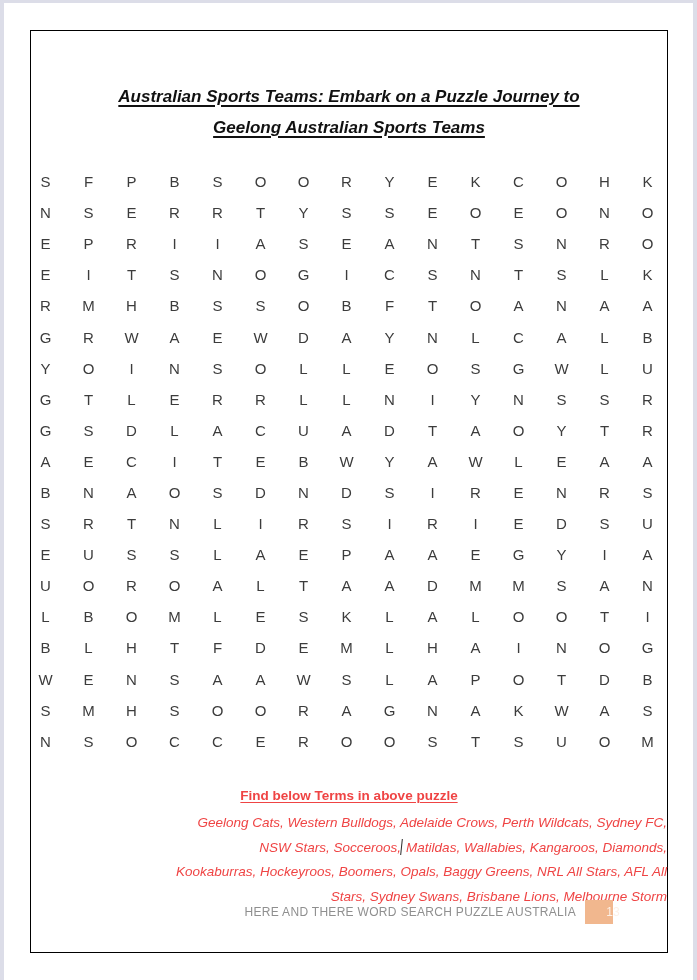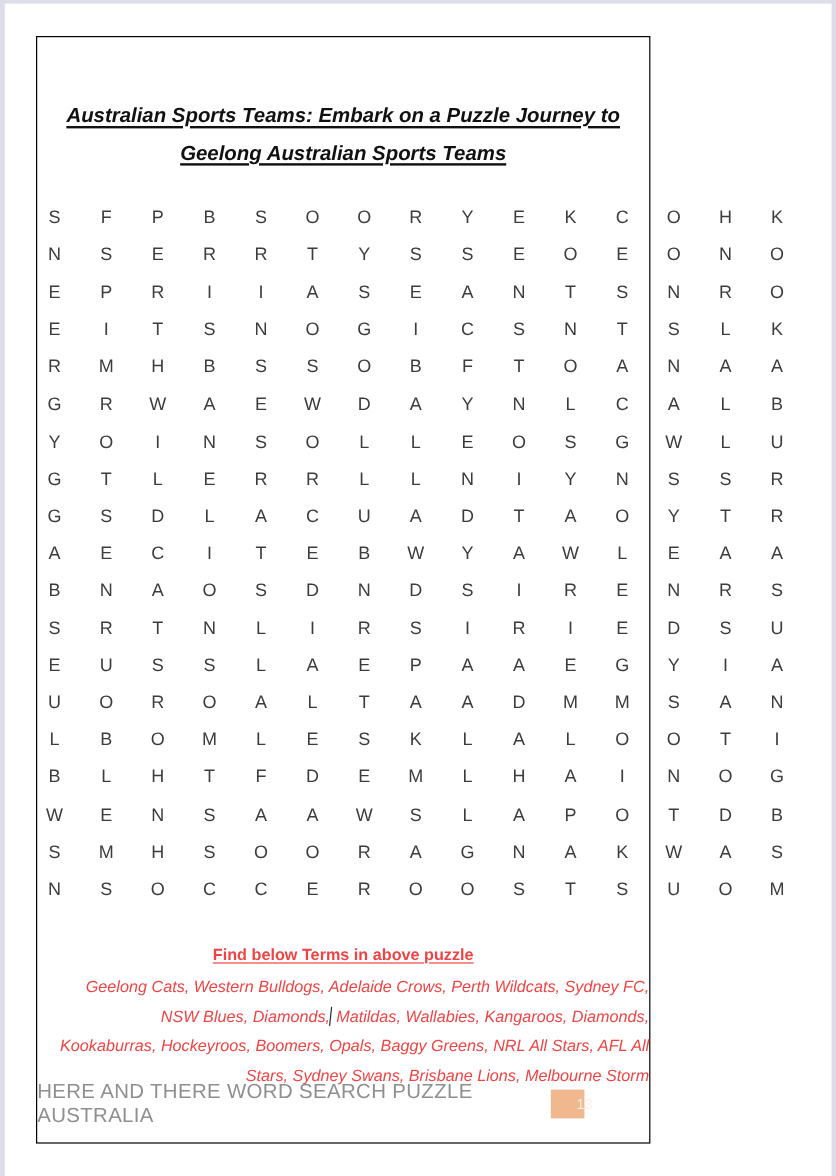--- a/index.html
+++ b/index.html
@@ -11,21 +11,21 @@
     overflow:hidden;
   }
   .edge { position:absolute; background:#dcdde8; }
   .edge-left  { left:0; top:0; width:4px; height:980px; }
   .edge-top   { left:0; top:0; width:697px; height:3px; }
   .edge-right { right:0; top:0; width:4px; height:980px; }
 
   .page-frame {
     position:absolute;
     left:30px; top:30px;
-    width:512px; height:923px;
+    width:638px; height:923px;
     border:1.5px solid #000000;
     background:#ffffff;
   }
 
   .title-block {
     position:absolute;
     left:0; right:0; top:50px;
     text-align:center;
     font-style:italic;
     font-weight:bold;
@@ -84,21 +84,21 @@
   }
 
   .footer {
     position:absolute;
     right:54px; top:869px;
     display:flex;
     align-items:center;
     gap:9px;
   }
   .footer-text {
-    font-size:17px;
+    font-size:12px;
     color:#8f8f8f;
     letter-spacing:0.3px;
   }
   .page-badge {
     width:27px; height:24px;
     display:flex;
     align-items:center;
     justify-content:center;
     font-size:12px;
   }
@@ -401,21 +401,21 @@
       <span class="cell">T</span>
       <span class="cell">S</span>
       <span class="cell">U</span>
       <span class="cell">O</span>
       <span class="cell">M</span>
     </div>
 
   <div class="terms-block">
     <div class="terms-heading">Find below Terms in above puzzle</div>
     <div class="terms-line">Geelong Cats, Western Bulldogs, Adelaide Crows, Perth Wildcats, Sydney FC,</div>
-    <div class="terms-line"><span>NSW Blues, Diamonds,</span><span class="caret"></span><span> Matildas, Wallabies, Kangaroos, Diamonds,</span></div>
+    <div class="terms-line"><span>NSW Stars, Socceroos,</span><span class="caret"></span><span> Matildas, Wallabies, Kangaroos, Diamonds,</span></div>
     <div class="terms-line">Kookaburras, Hockeyroos, Boomers, Opals, Baggy Greens, NRL All Stars, AFL All</div>
     <div class="terms-line">Stars, Sydney Swans, Brisbane Lions, Melbourne Storm</div>
   </div>
 
   <div class="footer">
     <span class="footer-text">HERE AND THERE WORD SEARCH PUZZLE AUSTRALIA</span>
     <span class="page-badge" style="background: rgb(241, 183, 142); color: rgb(253, 240, 230); padding-left: 28px;">13</span>
   </div>
 
 </div>

